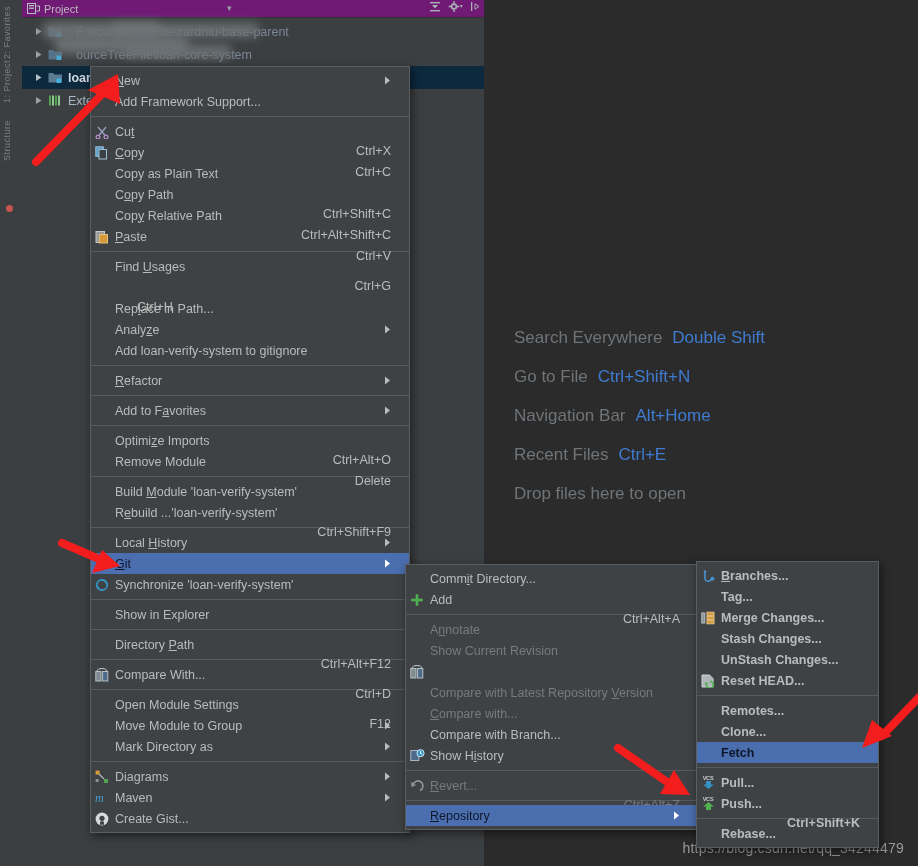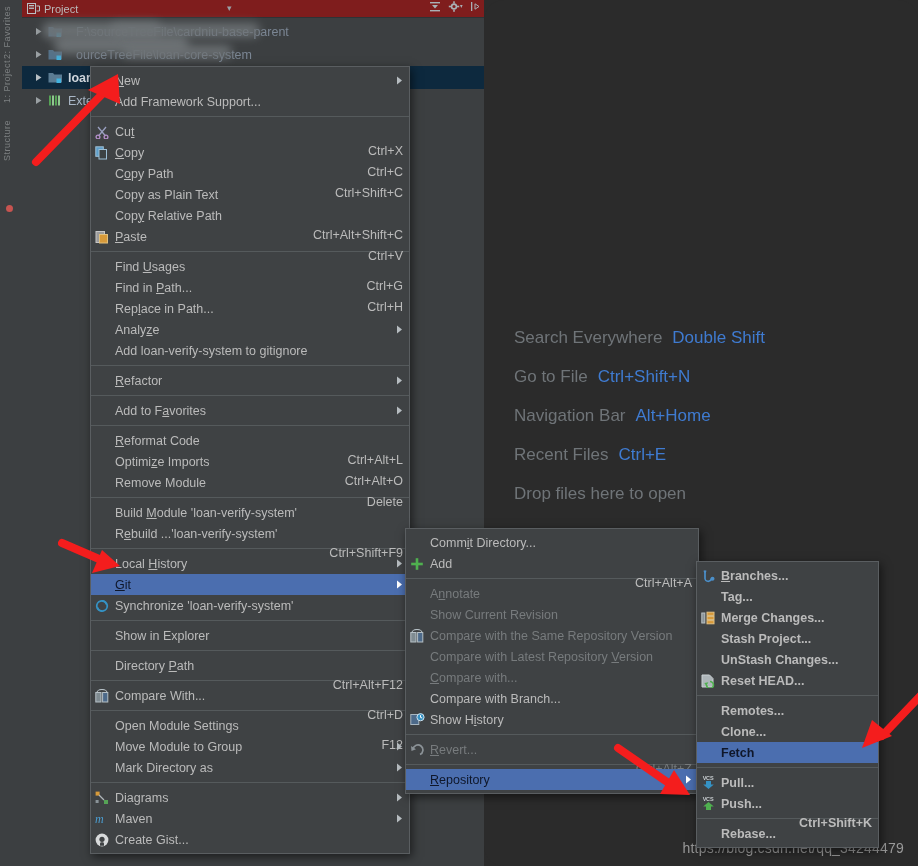--- a/index.html
+++ b/index.html
@@ -40,21 +40,21 @@
   }
 
   
   .project-panel {
     position: absolute; left: 22px; top: 0; width: 462px; height: 866px;
     background: #3c3f41;
   }
   .panel-header {
     position: relative;
     height: 17px;
-    background: #7f1d1d;
+    background: #701a75;
     border-bottom: 1px solid #2e3336;
     display: flex; align-items: center;
     padding: 0 4px;
   }
   .panel-header .ph-icon {
     width: 14px; height: 12px; margin-right: 4px;
     display: flex; align-items: center; justify-content: center;
   }
   .panel-header .ph-title {
     font-size: 11px; color: #bbbbbb; font-weight: 400;
@@ -140,21 +140,21 @@
     box-shadow: 2px 3px 9px rgba(0,0,0,.55);
     padding: 3px 0;
     font-size: 12.5px;
     color: #bbbbbb;
     user-select: none;
   }
   .mi {
     position: relative;
     display: flex; align-items: center;
     height: 21px;
-    padding: 0 6px 0 0;
+    padding: 0 18px 0 0;
     white-space: nowrap;
   }
   .mi .mi-icon {
     width: 22px; flex: 0 0 22px;
     display: flex; align-items: center; justify-content: center;
   }
   .mi .mi-label {
     flex: 1 1 auto;
     padding-left: 2px;
     color: #bbbbbb;
@@ -178,21 +178,21 @@
   .mi-sep {
     height: 1px; margin: 4px 0;
     background: #555a5c;
   }
 
   
   .mn { text-decoration: underline; text-underline-offset: 1px; }
 
   
   #menu-main { left: 90px; top: 66px; width: 318px; }
-  #menu-git  { left: 405px; top: 528px; width: 292px; }
+  #menu-git  { left: 405px; top: 564px; width: 292px; }
   #menu-repo { left: 696px; top: 561px; width: 181px; font-weight: bold; }
 
   
   .arrow { position: absolute; pointer-events: none; }
 
   .vcs-badge {
     position: relative; width: 16px; height: 14px;
     display: flex; flex-direction: column; align-items: center; justify-content: flex-start;
   }
   .vcs-badge .vcs-text {
@@ -383,29 +383,29 @@
           <svg width="14" height="14" viewBox="0 0 14 14">
             <rect x="0.8" y="0.8" width="7.5" height="9.5" fill="#5d9ec9" stroke="#9dbfd6"></rect>
             <rect x="4" y="3.5" width="7.5" height="9.5" fill="#3c4244" stroke="#9dbfd6"></rect>
           </svg>
         </span>
         <span class="mi-label"><span class="mn">C</span>opy</span>
         <span class="mi-accel">Ctrl+C</span>
       </div>
       <div class="mi">
         <span class="mi-icon"></span>
+        <span class="mi-label">Copy as Plain Text</span>
+      </div>
+      <div class="mi">
+        <span class="mi-icon"></span>
         <span class="mi-label">C<span class="mn">o</span>py Path</span>
         <span class="mi-accel">Ctrl+Shift+C</span>
       </div>
       <div class="mi">
         <span class="mi-icon"></span>
-        <span class="mi-label">Copy as Plain Text</span>
-      </div>
-      <div class="mi">
-        <span class="mi-icon"></span>
         <span class="mi-label">Cop<span class="mn">y</span> Relative Path</span>
         <span class="mi-accel">Ctrl+Alt+Shift+C</span>
       </div>
       <div class="mi">
         <span class="mi-icon">
           <svg width="14" height="14" viewBox="0 0 14 14">
             <rect x="1" y="1.5" width="8.5" height="11" fill="#9b9b9b" stroke="#c6c6c6"></rect>
             <rect x="4.5" y="4.5" width="8" height="8.5" fill="#d79a3a" stroke="#e0bf7d"></rect>
           </svg>
         </span>
@@ -413,21 +413,20 @@
         <span class="mi-accel">Ctrl+V</span>
       </div>
       <div class="mi-sep"></div>
       <div class="mi">
         <span class="mi-icon"></span>
         <span class="mi-label">Find <span class="mn">U</span>sages</span>
         <span class="mi-accel">Ctrl+G</span>
       </div>
       <div class="mi">
         <span class="mi-icon"></span>
-        <span class="mi-label">Find in <span class="mn">P</span>ath...</span>
         <span class="mi-accel">Ctrl+H</span>
       </div>
       <div class="mi">
         <span class="mi-icon"></span>
         <span class="mi-label">Rep<span class="mn">l</span>ace in Path...</span>
       </div>
       <div class="mi">
         <span class="mi-icon"></span>
         <span class="mi-label">Analy<span class="mn">z</span>e</span>
         <span class="mi-arrow">
@@ -454,25 +453,20 @@
       <div class="mi">
         <span class="mi-icon"></span>
         <span class="mi-label">Add to F<span class="mn">a</span>vorites</span>
         <span class="mi-arrow">
           <svg width="7" height="9" viewBox="0 0 7 9">
             <path d="M1 0.5 L6 4.5 L1 8.5 Z" fill="#b6bcc0"></path>
           </svg>
         </span>
       </div>
       <div class="mi-sep"></div>
-      <div class="mi">
-        <span class="mi-icon"></span>
-        <span class="mi-label"><span class="mn">R</span>eformat Code</span>
-        <span class="mi-accel">Ctrl+Alt+L</span>
-      </div>
       <div class="mi">
         <span class="mi-icon"></span>
         <span class="mi-label">Optimi<span class="mn">z</span>e Imports</span>
         <span class="mi-accel">Ctrl+Alt+O</span>
       </div>
       <div class="mi">
         <span class="mi-icon"></span>
         <span class="mi-label">Remove Module</span>
         <span class="mi-accel">Delete</span>
       </div>
@@ -628,21 +622,20 @@
         <span class="mi-label">Show Current Revision</span>
       </div>
       <div class="mi disabled">
         <span class="mi-icon">
           <svg width="14" height="14" viewBox="0 0 14 14">
             <rect x="0.8" y="3.5" width="5.2" height="9.5" fill="#7f8b91" stroke="#b6c0c6"></rect>
             <rect x="7.6" y="3.5" width="5.2" height="9.5" fill="#4d6a8a" stroke="#b6c0c6"></rect>
             <path d="M2 3.5 A5 3 0 0 1 12 3.5" stroke="#b6c0c6" stroke-width="1.1" fill="none"></path>
           </svg>
         </span>
-        <span class="mi-label">Compa<span class="mn">r</span>e with the Same Repository Version</span>
       </div>
       <div class="mi disabled">
         <span class="mi-icon"></span>
         <span class="mi-label">Compare with Latest Repository <span class="mn">V</span>ersion</span>
       </div>
       <div class="mi disabled">
         <span class="mi-icon"></span>
         <span class="mi-label"><span class="mn">C</span>ompare with...</span>
       </div>
       <div class="mi">
@@ -703,21 +696,21 @@
             <rect x="0.8" y="2" width="3" height="10" fill="#8a9398" stroke="#b7bfc4"></rect>
             <rect x="6" y="1.2" width="7" height="3.2" fill="#d79a3a" stroke="#e3c183"></rect>
             <rect x="6" y="5.4" width="7" height="3.2" fill="#d79a3a" stroke="#e3c183"></rect>
             <rect x="6" y="9.6" width="7" height="3.2" fill="#d79a3a" stroke="#e3c183"></rect>
           </svg>
         </span>
         <span class="mi-label">Merge Changes...</span>
       </div>
       <div class="mi">
         <span class="mi-icon"></span>
-        <span class="mi-label">Stash Project...</span>
+        <span class="mi-label">Stash Changes...</span>
       </div>
       <div class="mi">
         <span class="mi-icon"></span>
         <span class="mi-label">UnStash Changes...</span>
       </div>
       <div class="mi">
         <span class="mi-icon">
           <svg width="14" height="14" viewBox="0 0 14 14">
             <path d="M1 1 L8.5 1 L12 4.5 L12 13 L1 13 Z" fill="#aeb6ba" stroke="#ccd2d5"></path>
             <path d="M9 7.5 A3.4 3.4 0 1 1 5.6 10.9" stroke="#4fb04f" stroke-width="1.7" fill="none"></path>

